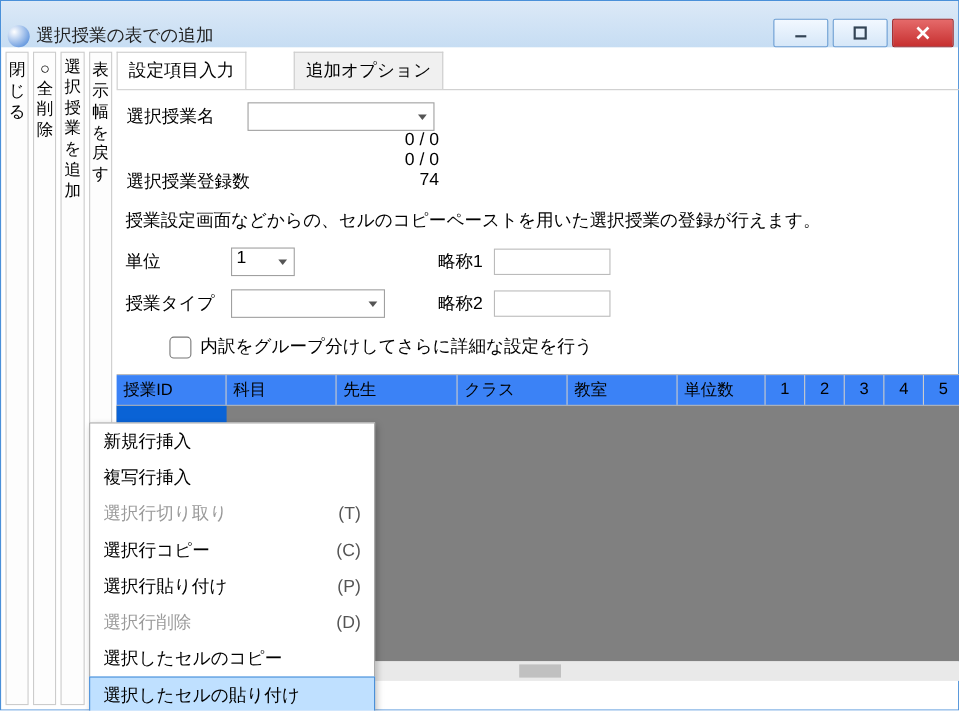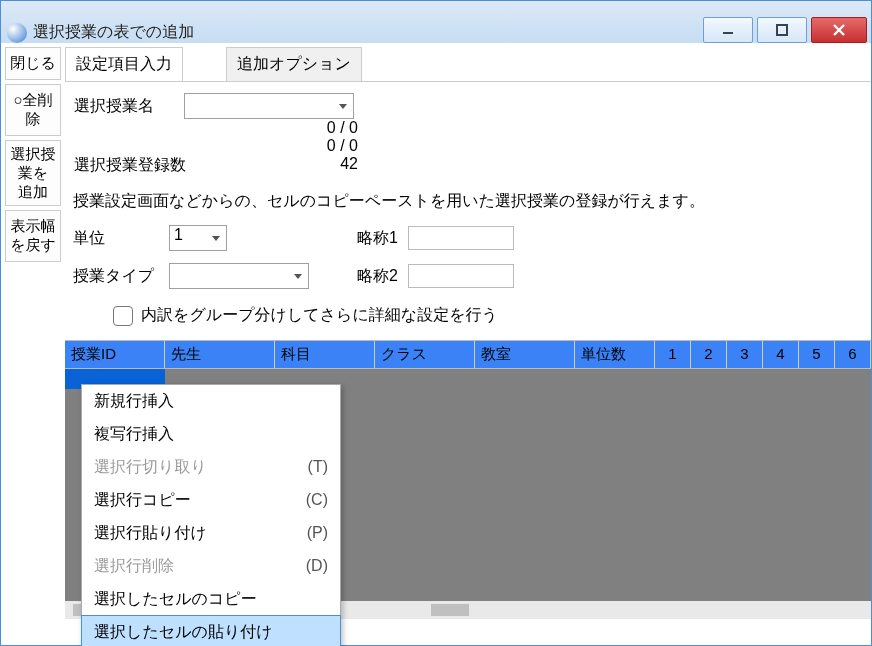--- a/index.html
+++ b/index.html
@@ -10,21 +10,21 @@
 .titlebar { height: 42px; background: linear-gradient(#dce9f7,#c6ddf3); display: flex; align-items: flex-end; padding-left: 6px; }
 .titlebar .app-icon { width: 20px; height: 20px; border-radius: 50%; background: radial-gradient(circle at 30% 30%, #fff, #3a7bd5); margin-right: 6px; }
 .titlebar .title-text { font-size: 16px; color: #222; flex: 1; }
 .win-controls { display: flex; height: 26px; margin-top: -14px; }
 .win-btn { width: 50px; height: 26px; border: 1px solid #6fa0d4; background: linear-gradient(#f2f8ff,#d6e7f8); display:flex; align-items:center; justify-content:center; margin-right:4px; border-radius: 2px; }
 .win-btn.close { background: linear-gradient(#e56a6a,#c73030); border-color: #a02020; color:#fff; width: 56px; }
 .win-btn svg { display:block; }
 
 .client { display:flex; height: calc(100% - 42px); }
 
-.left-col { width: 134px; padding: 4px; display:flex; flex-direction:column; gap: 4px; }
+.left-col { width: 134px; padding: 4px; display:flex; flex-direction:row; gap: 4px; }
 .side-btn { border: 1px solid #ccc; background: #fdfdfd; font-size: 15px; padding: 6px 2px; text-align:center; cursor: pointer; }
 .side-btn.two-line { line-height: 1.25; padding: 4px 2px; }
 
 .right-col { flex:1; display:flex; flex-direction:column; }
 
 .tabs-row { display:flex; border-bottom: 1px solid #ccc; margin-top: 4px; gap: 44px; }
 .tab { font-size: 16px; padding: 6px 10px; border: 1px solid #ccc; border-bottom: none; background: #fff; margin-right: -1px; cursor: pointer; }
 .tab.inactive { background: #f0f0f0; }
 
 .form-area { padding: 10px 8px 14px 8px; display:flex; flex-direction:column; gap: 6px; }
@@ -118,21 +118,21 @@
         <div class="upper-form-wrap">
           <div style="border:1px solid transparent;">
             <div class="form-row">
               <span class="lbl">選択授業名</span>
               <span class="field-select" style="width:170px"></span>
             </div>
             <div class="ratio-row">0 / 0</div>
             <div class="ratio-row">0 / 0</div>
             <div class="count-row">
               <span class="lbl2">選択授業登録数</span>
-              <span class="val">42</span>
+              <span class="val">74</span>
             </div>
           </div>
           <div class="desc-text">授業設定画面などからの、セルのコピーペーストを用いた選択授業の登録が行えます。</div>
         </div>
 
         <div class="sub-row">
           <span class="lbl3">単位</span>
           <span class="field-select" style="width:58px">
             <span>1</span>
           </span>
@@ -151,22 +151,22 @@
 
         <div class="ck-row">
           <span class="ckbox"></span>
           <span>内訳をグループ分けしてさらに詳細な設定を行う</span>
         </div>
       </div>
 
       <div class="grid-wrap">
         <div class="grid-head">
           <div class="gh id">授業ID</div>
+          <div class="gh s">科目</div>
           <div class="gh t">先生</div>
-          <div class="gh s">科目</div>
           <div class="gh c">クラス</div>
           <div class="gh k">教室</div>
           <div class="gh u">単位数</div>
           <div class="gh n">1</div>
           <div class="gh n">2</div>
           <div class="gh n">3</div>
           <div class="gh n">4</div>
           <div class="gh n">5</div>
           <div class="gh n">6</div>
         </div>

